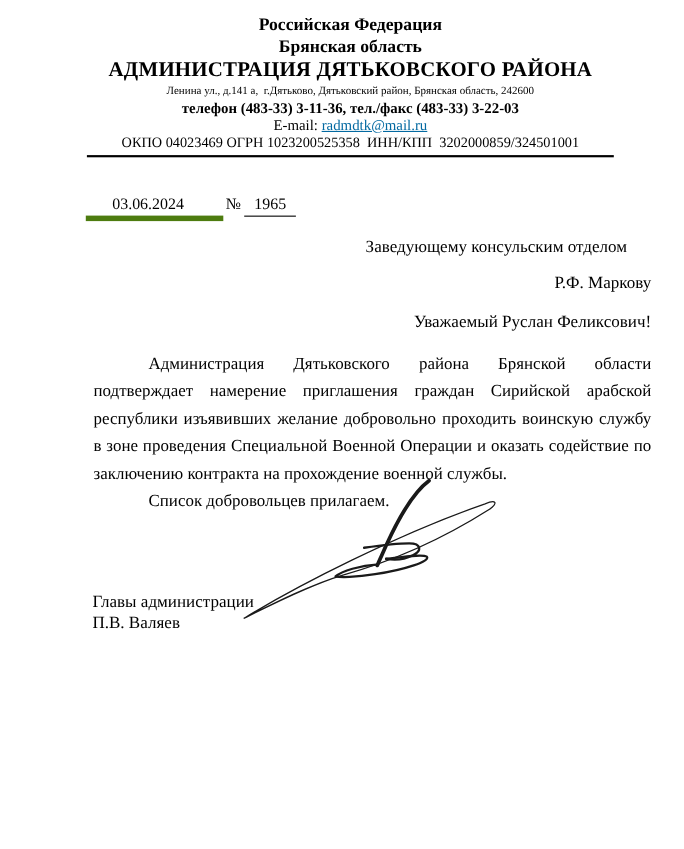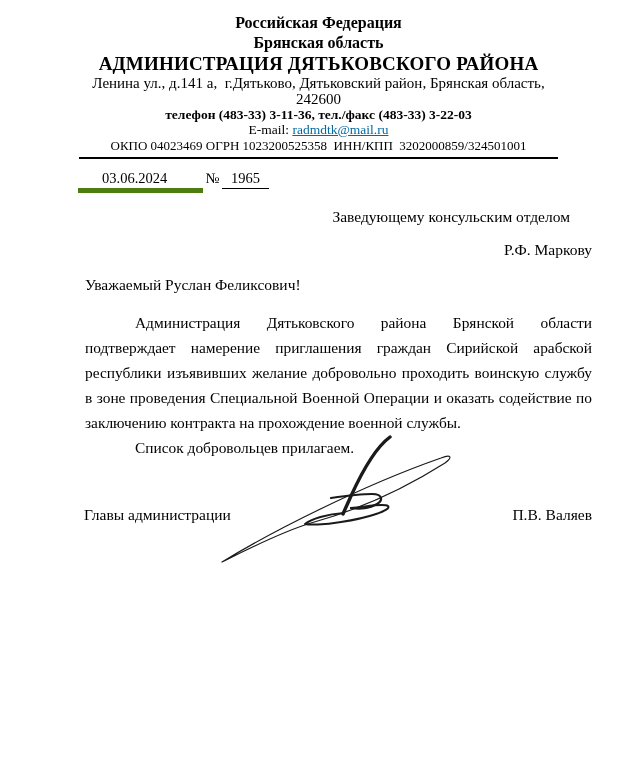--- a/index.html
+++ b/index.html
@@ -30,21 +30,21 @@
     font-weight: bold;
     line-height: 20px;
   }
   .lh-org {
     font-size: 19px;
     font-weight: bold;
     line-height: 22px;
     letter-spacing: 0.2px;
   }
   .lh-address {
-    font-size: 15px;
+    font-size: 10px;
     line-height: 16px;
     white-space: pre-wrap;
   }
   .lh-phone {
     font-size: 13.5px;
     line-height: 15px;
     font-weight: bold;
   }
   .lh-email {
     font-size: 13.5px;
@@ -73,37 +73,38 @@
     padding: 0 36px 1px 24px;
   }
   .num-sign {
     margin-left: 2px;
     margin-right: 3px;
   }
   .ul-num {
     display: inline-block;
     border-bottom: 1px solid #000;
     padding: 0 9px 1px 9px;
+    margin-top: 24px;
   }
 
   
   .addressee {
     margin-top: 14px;
     margin-right: 30px;
     text-align: right;
     font-size: 15.5px;
     line-height: 19px;
   }
   .addressee-line1 { padding-right: 22px; padding-left: 21px; }
   .addressee-line2 { margin-top: 14px; }
 
   
   .salutation {
     margin: 16px 30px 0 85px;
-    text-align: left;
+    text-align: right;
     font-size: 15.5px;
     line-height: 19px;
   }
 
   
   .body-text {
     margin: 16px 30px 0 85px;
     font-size: 15.4px;
     line-height: 25px;
     text-align: justify;
@@ -113,23 +114,24 @@
     text-indent: 50px;
   }
   .body-text p.no-justify {
     text-align: left;
   }
 
   
   .signature-row {
     display: flex;
     justify-content: space-between;
-    margin: 45px 30px 0 84px;
+    margin: 70px 30px 0 84px;
     font-size: 15.5px;
     line-height: 19px;
+    flex-direction: column;
   }
   .sig-svg {
     position: absolute;
     left: 203px;
     top: 426px;
     width: 272px;
     height: 148px;
     pointer-events: none;
   }
   .sig-svg path {

